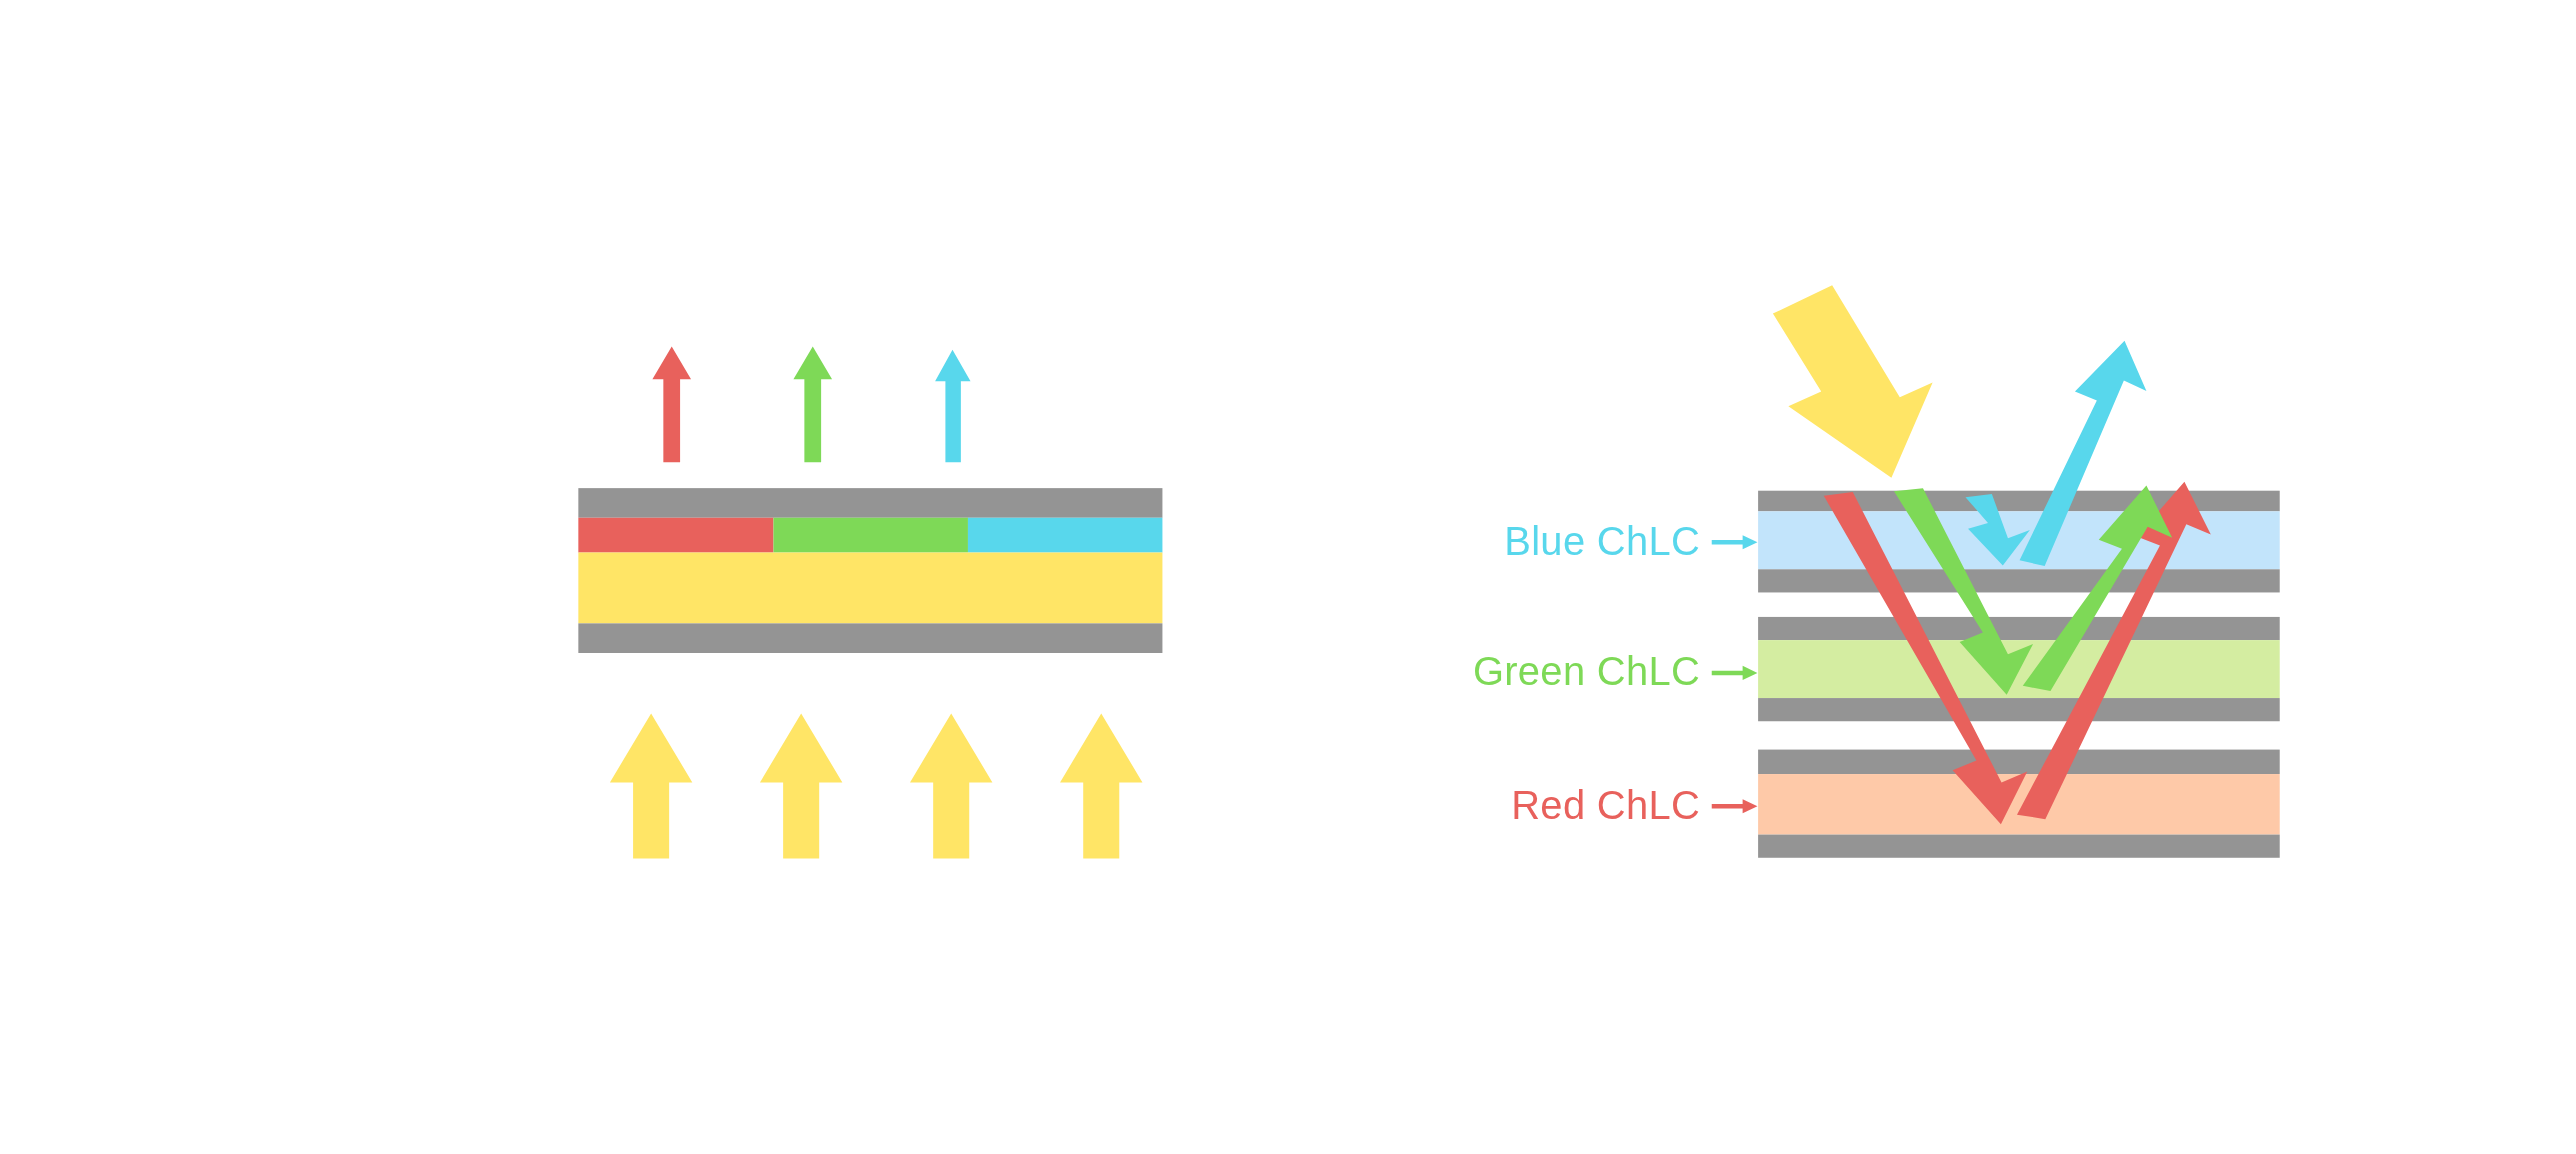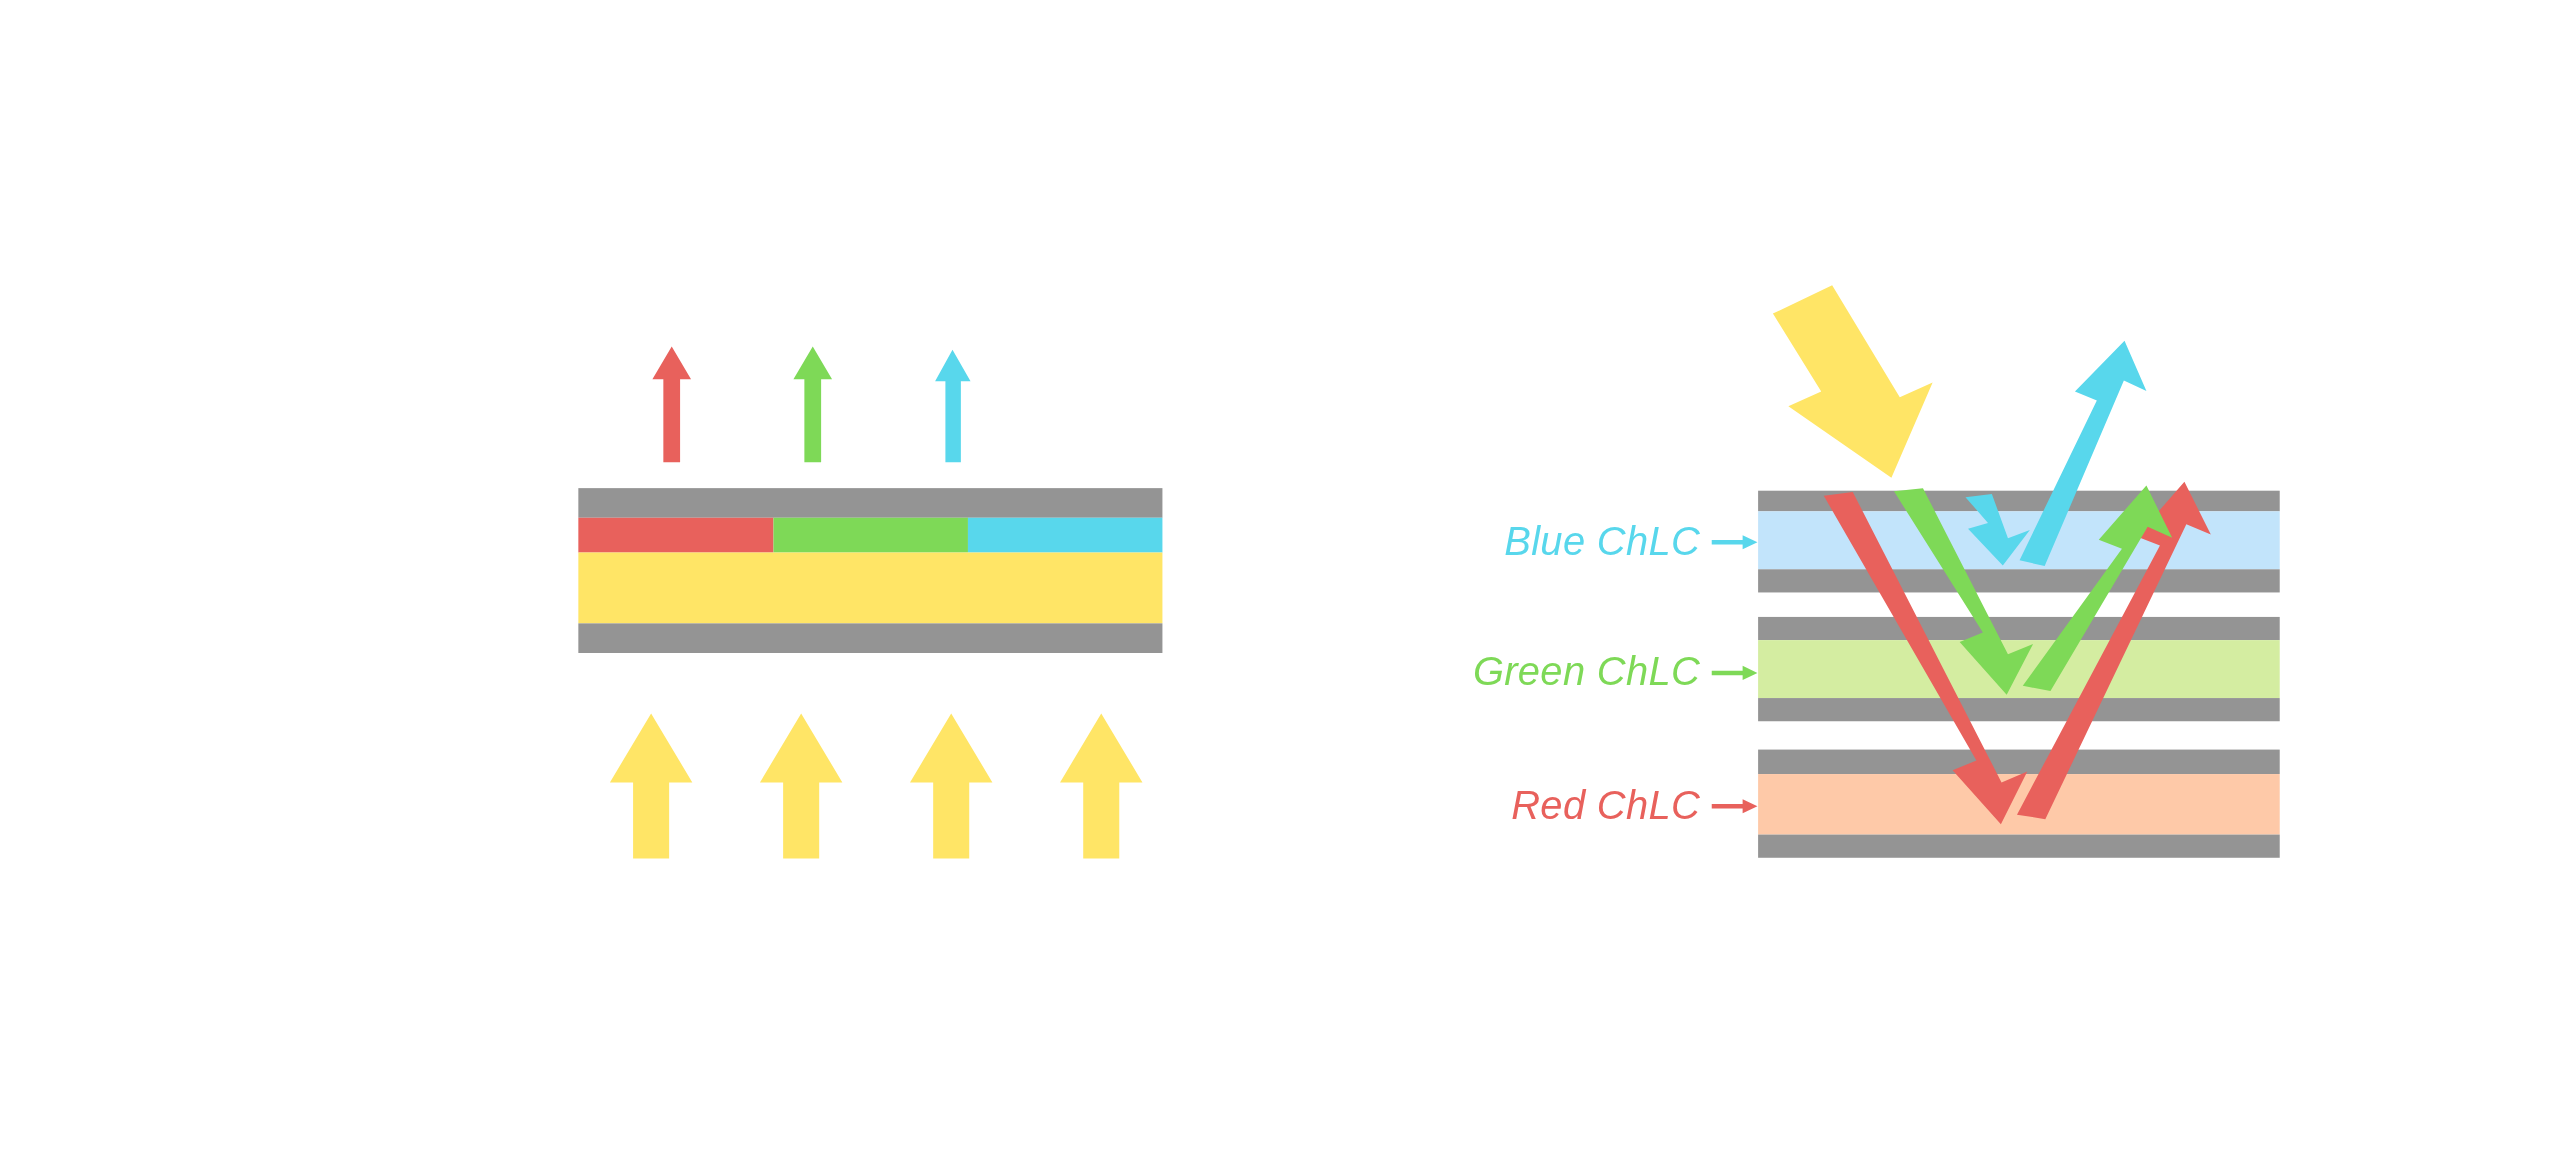--- a/index.html
+++ b/index.html
@@ -8,21 +8,20 @@
     padding: 0;
     background: #ffffff;
     font-family: "Liberation Sans", sans-serif;
   }
   #stage {
     position: relative;
     width: 2576px;
     height: 1154px;
     background: #ffffff;
     overflow: hidden;
-    font-style: italic;
   }
   #canvas {
     position: absolute;
     left: 0;
     top: 0;
     width: 2576px;
     height: 1154px;
     display: block;
   }
   .lbl {

